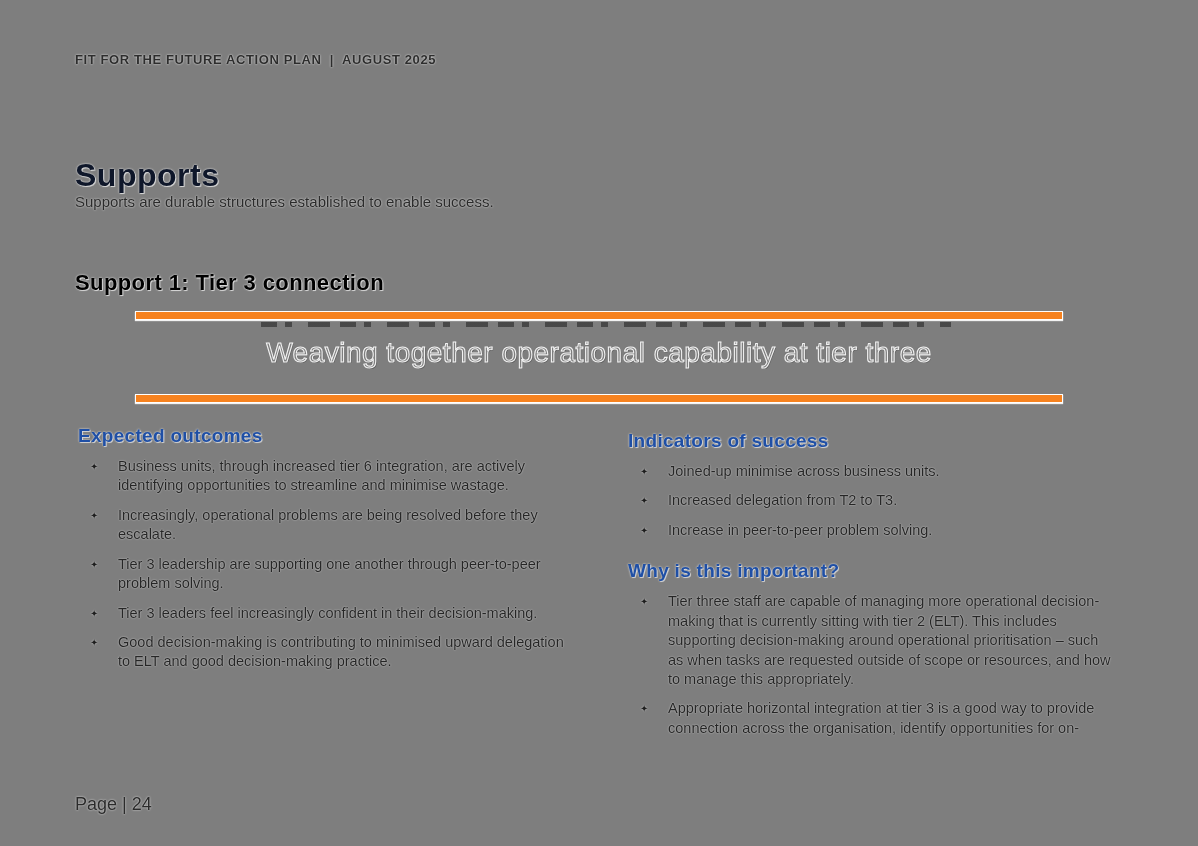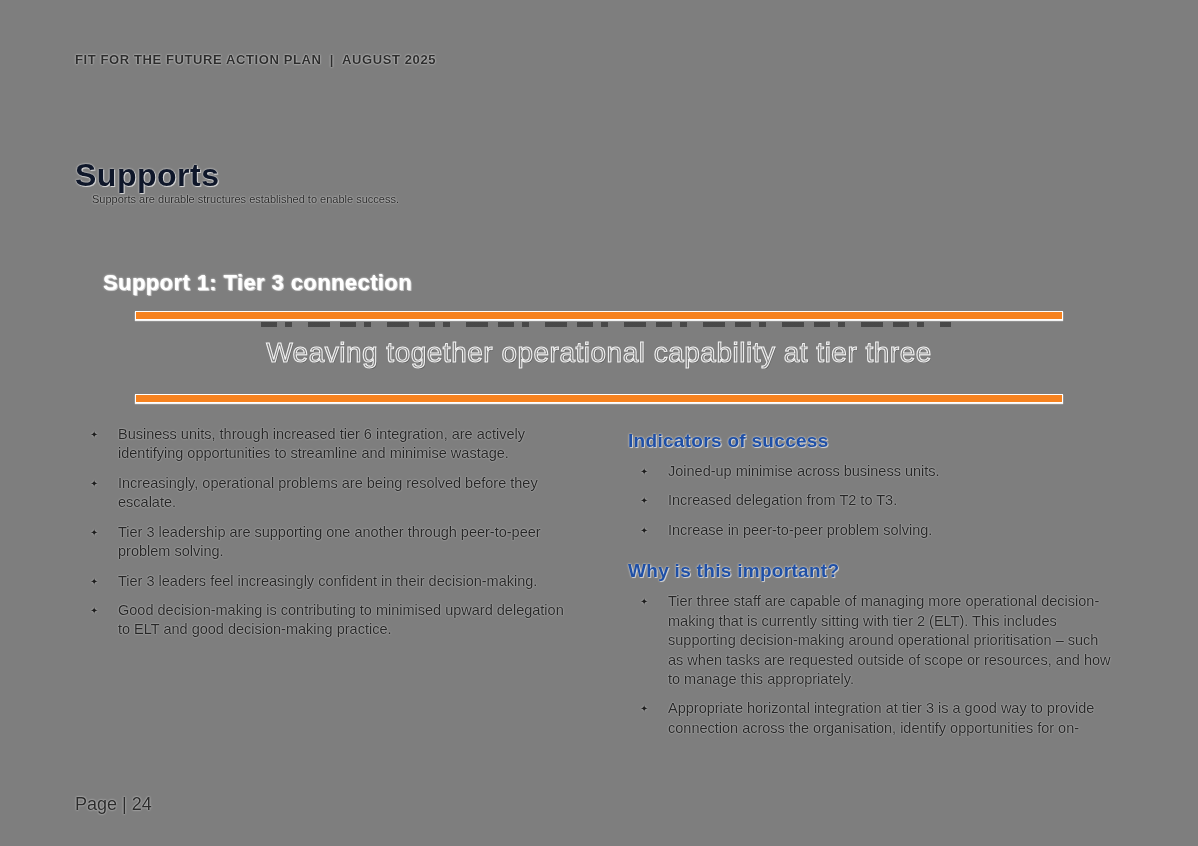--- a/index.html
+++ b/index.html
@@ -20,30 +20,28 @@
   }
 
   .main-title{
     position:absolute; left:75px; top:136px;
     font-size:32px; font-weight:bold; letter-spacing:0.5px;
     color:#0f172a;
     text-shadow:0 0 2px rgba(255,255,255,0.95), 1px 1px 0 rgba(255,255,255,0.55);
   }
   .subtitle{
     position:absolute; left:75px; top:193px;
-    font-size:11px; color:#2b2b2b;
+    font-size:15px; color:#2b2b2b;
     text-shadow:0 0 2px rgba(255,255,255,0.85);
-    margin-left:17px;
   }
   .section-title{
     position:absolute; left:75px; top:252px;
     font-size:22px; font-weight:bold; letter-spacing:0.4px;
-    color:#ffffff;
+    color:#000000;
     text-shadow:0 0 2px rgba(255,255,255,0.95), 1px 1px 0 rgba(255,255,255,0.55);
-    margin-left:28px;
   }
 
   .banner{
     position:absolute; left:135px; top:311px; width:928px; height:119px;
   }
   .bar{
     height:9px; background:#F6821F;
     border:1px solid #ffffff; box-sizing:border-box;
     box-shadow:0 1px 1px rgba(255,255,255,0.9);
   }
@@ -117,20 +115,21 @@
 <div class="banner">
   <div class="bar bar-top"></div>
   <div class="clipped-frag"></div>
   <div class="banner-caption">Weaving together operational capability at tier three</div>
   <div class="bar bar-bottom"></div>
 </div>
 
 <div class="columns">
 
   <div class="col-left">
+    <h3 class="col-heading">Expected outcomes</h3>
     <ul class="bullets">
       <li>
         <span class="blt">✦</span>
         <span class="blt-text">Business units, through increased tier 6 integration, are actively identifying opportunities to streamline and minimise wastage.</span>
       </li>
       <li>
         <span class="blt">✦</span>
         <span class="blt-text">Increasingly, operational problems are being resolved before they escalate.</span>
       </li>
       <li>

